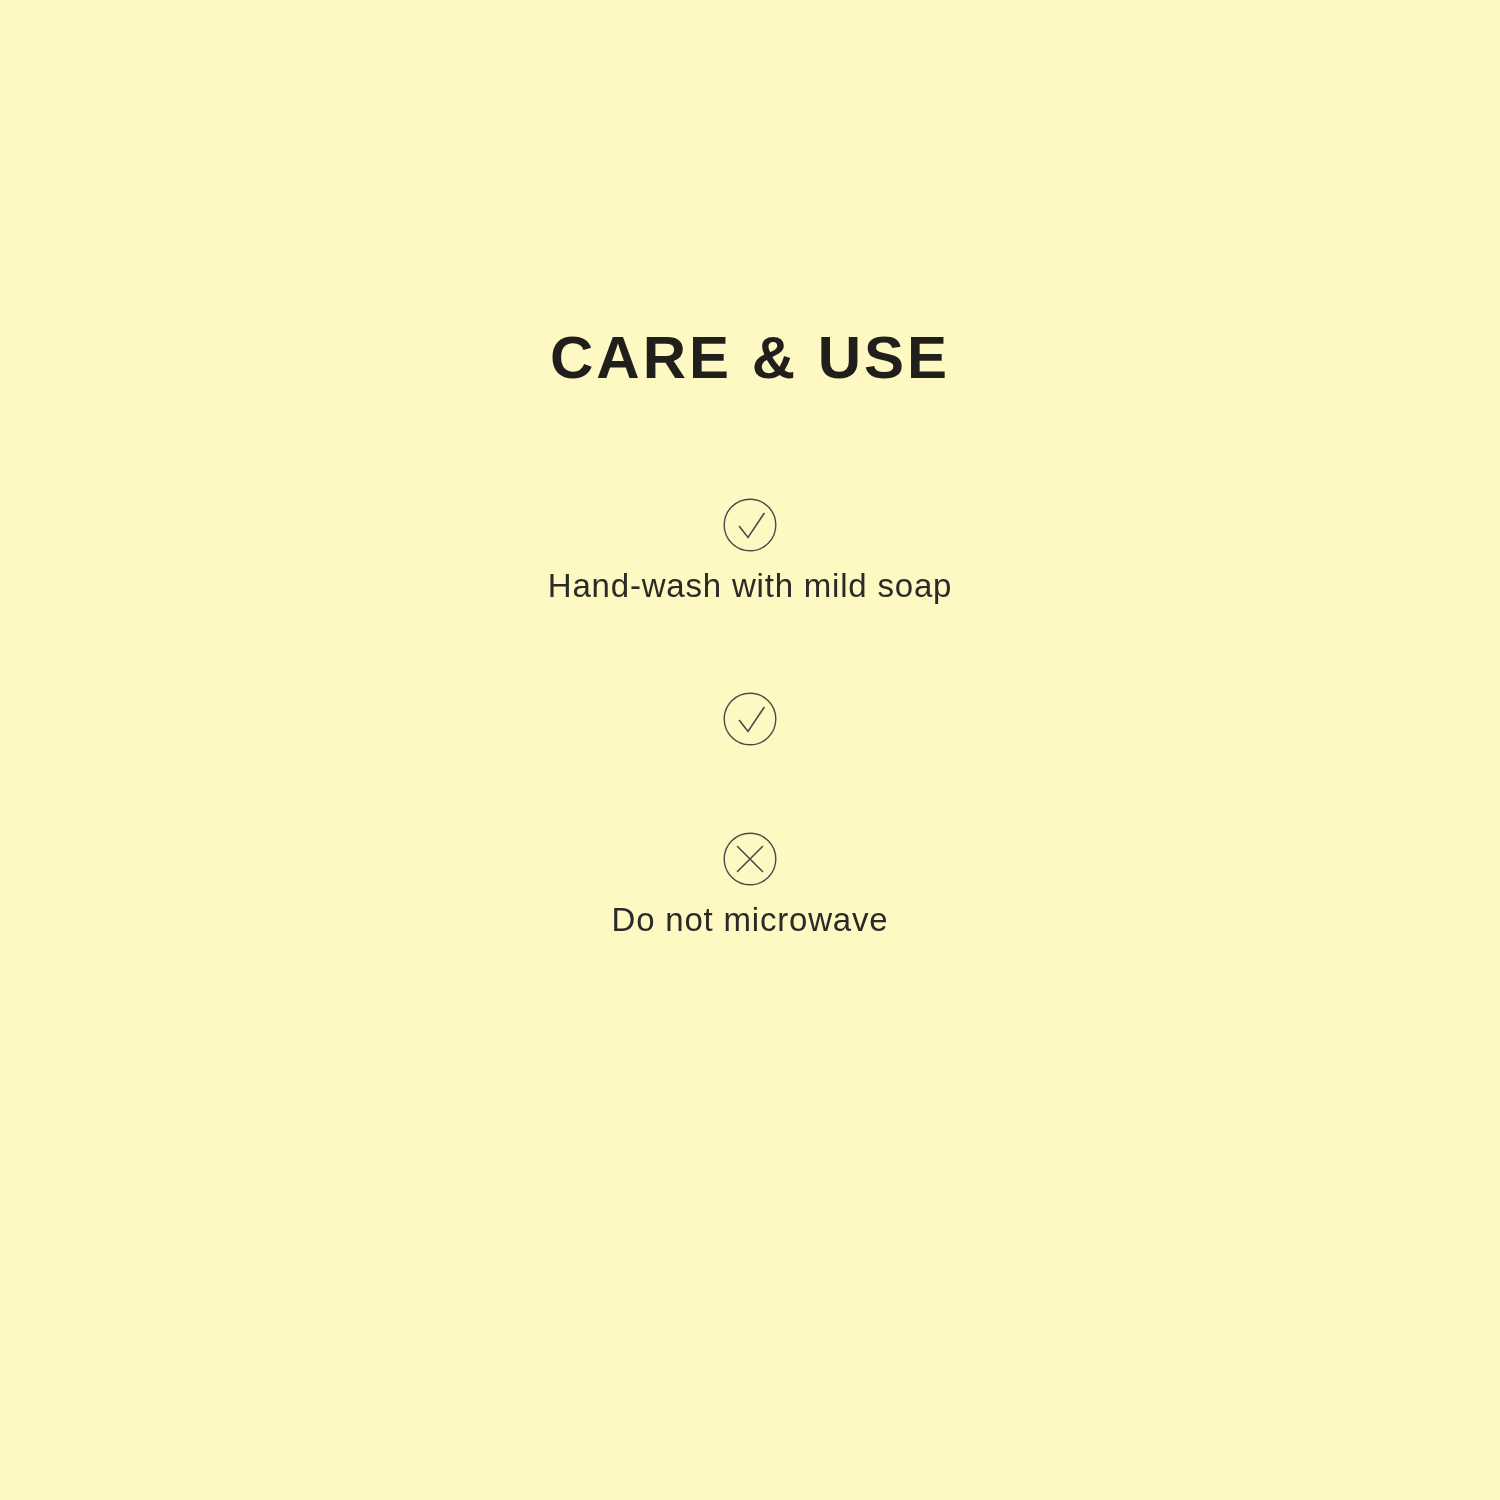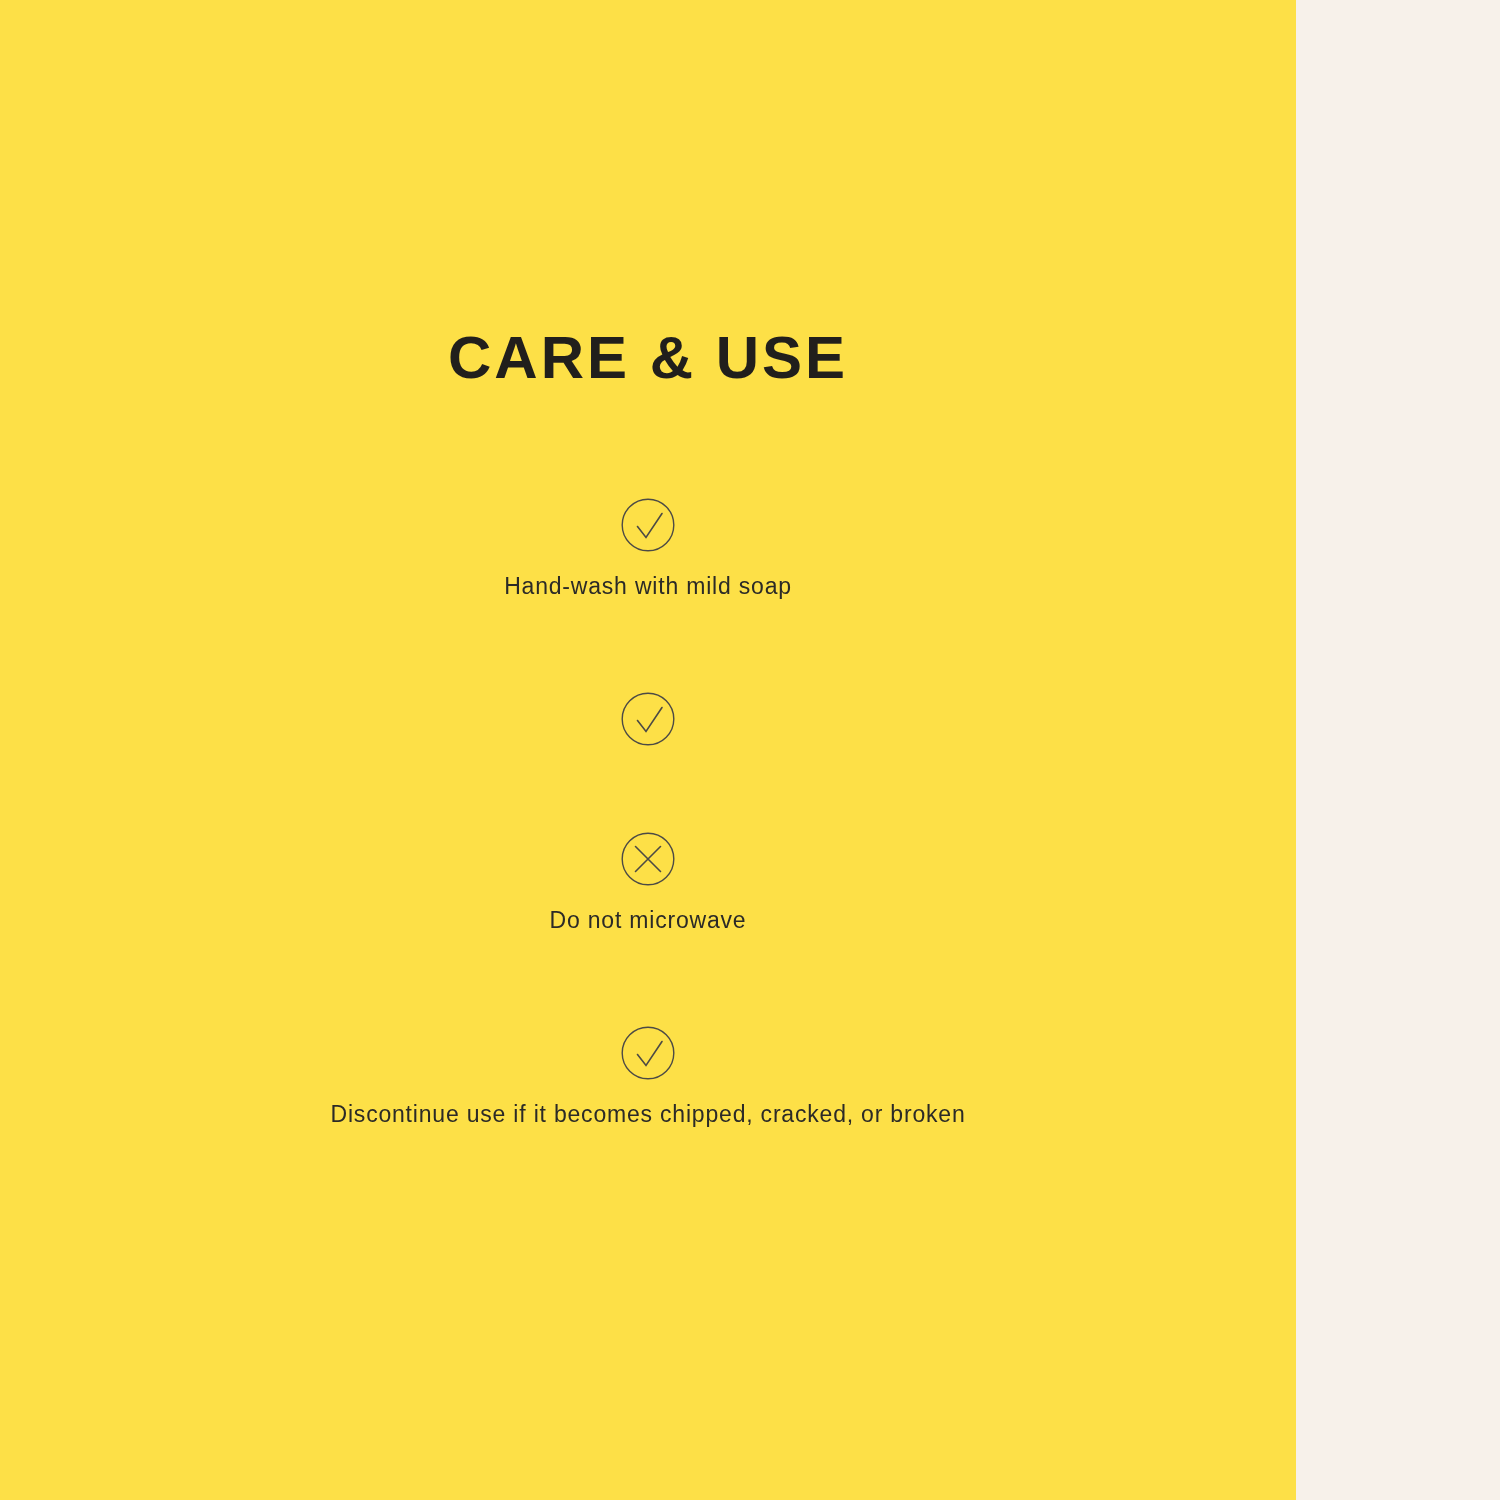--- a/index.html
+++ b/index.html
@@ -7,23 +7,23 @@
     padding: 0;
   }
   body {
     width: 1500px;
     height: 1500px;
     background: #F7F1EA;
     font-family: "Liberation Sans", sans-serif;
     overflow: hidden;
   }
   .card {
-    width: 1296px;
+    width: 1500px;
     height: 1500px;
-    background: #fde047;
+    background: #fef9c3;
     display: flex;
     flex-direction: column;
     align-items: center;
     box-sizing: border-box;
   }
   .title {
     margin-top: 328px;
     font-size: 60px;
     line-height: 1;
     font-weight: 700;
@@ -48,21 +48,21 @@
     width: 54px;
     height: 54px;
     display: block;
   }
   .icon-wrap svg {
     display: block;
     width: 54px;
     height: 54px;
   }
   .item-label {
-    font-size: 23px;
+    font-size: 33px;
     line-height: 40px;
     font-weight: 400;
     letter-spacing: 0.8px;
     color: #2B2A27;
     text-align: center;
     white-space: nowrap;
   }
 </style>
 </head>
 <body>
@@ -95,24 +95,15 @@
     <div class="care-item">
       <span class="icon-wrap">
         <svg viewBox="0 0 54 54" aria-hidden="true">
           <circle cx="27" cy="27" r="25.8" fill="none" stroke="#4C4A45" stroke-width="1.4"></circle>
           <path d="M14.5 14.5 L39.5 39.5 M39.5 14.5 L14.5 39.5" fill="none" stroke="#4C4A45" stroke-width="1.6" stroke-linecap="round"></path>
         </svg>
       </span>
       <div class="item-label">Do not microwave</div>
     </div>
 
-    <div class="care-item">
-      <span class="icon-wrap">
-        <svg viewBox="0 0 54 54" aria-hidden="true">
-          <circle cx="27" cy="27" r="25.8" fill="none" stroke="#4C4A45" stroke-width="1.4"></circle>
-          <path d="M16.5 28.5 L25 39.5 L41 15.5" fill="none" stroke="#4C4A45" stroke-width="1.6" stroke-linecap="round" stroke-linejoin="miter"></path>
-        </svg>
-      </span>
-      <div class="item-label">Discontinue use if it becomes chipped, cracked, or broken</div>
-    </div>
 
   </div>
 </div>
 
 </body></html>

